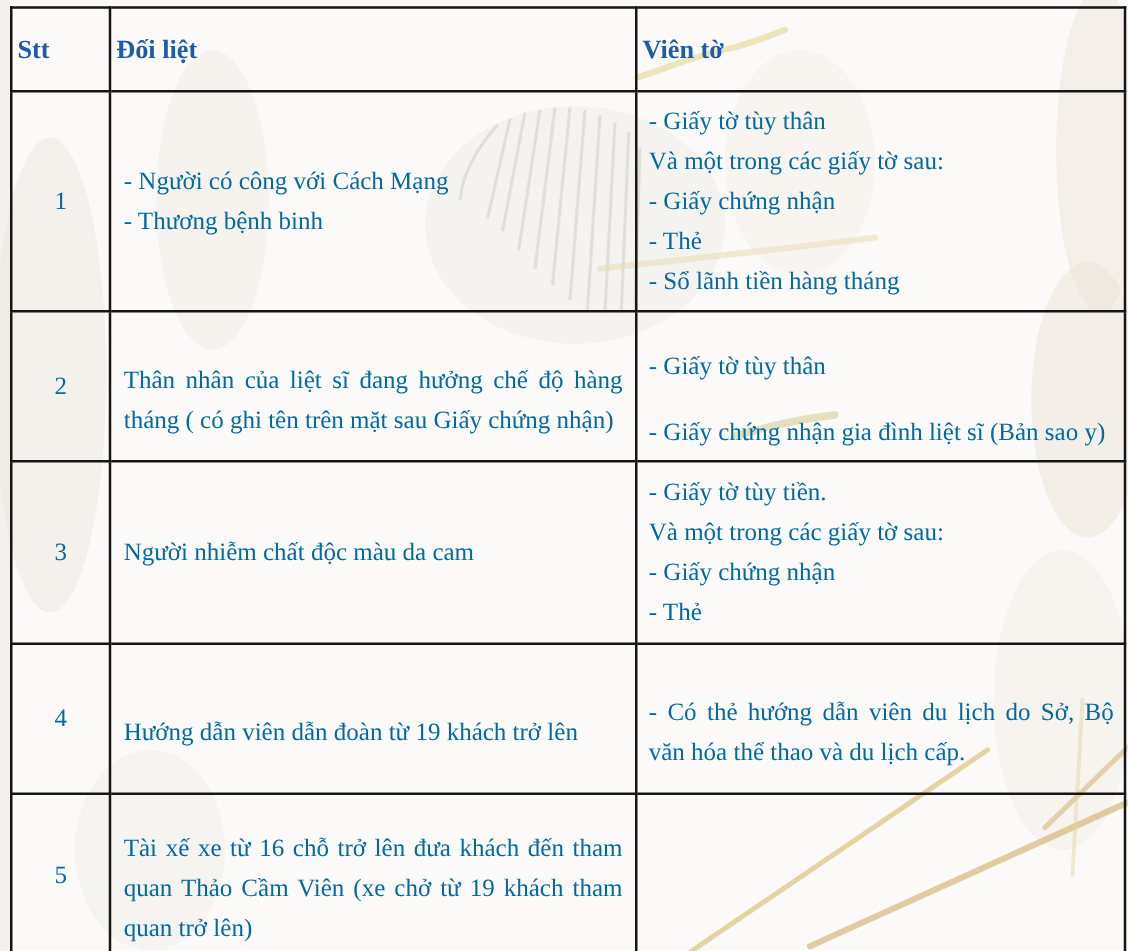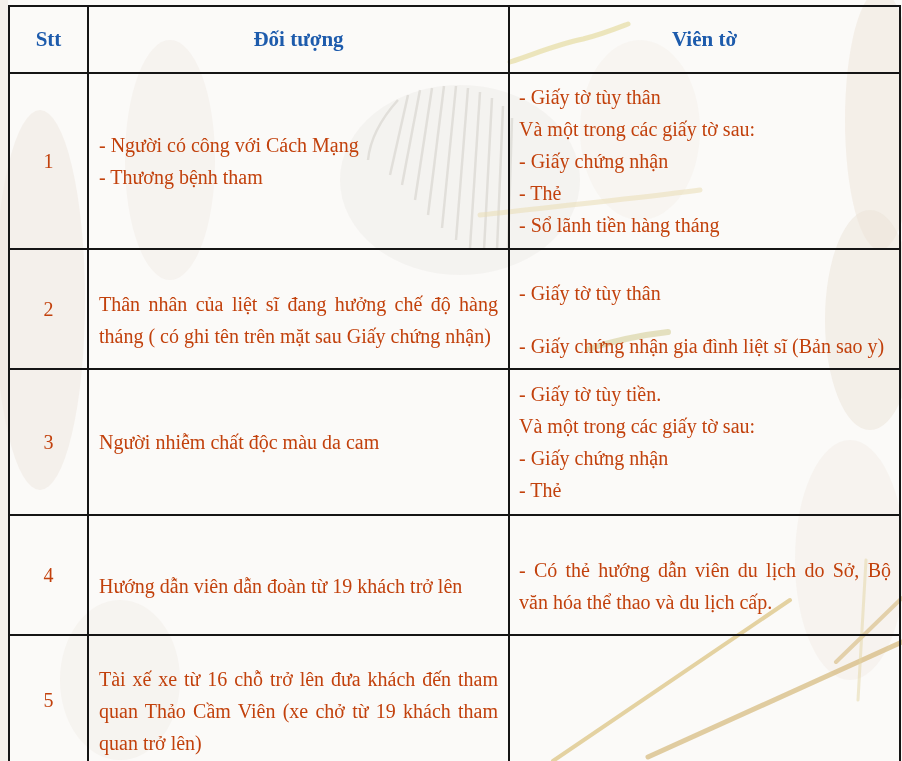--- a/index.html
+++ b/index.html
@@ -45,25 +45,25 @@
   .doc-table tbody tr:nth-child(1) { height: 176px; }
   .doc-table tbody tr:nth-child(2) { height: 117px; }
   .doc-table tbody tr:nth-child(3) { height: 146px; }
   .doc-table tbody tr:nth-child(4) { height: 120px; }
   .doc-table tbody tr:nth-child(5) { height: 120px; }
 
   .doc-table th {
     color: #1d5bac;
     font-size: 21px;
     font-weight: bold;
-    text-align: center;
+    text-align: left;
     padding: 0 4px;
   }
   .doc-table td {
-    color: #c2410c;
+    color: #0369a1;
     font-size: 20px;
   }
   td.cell-stt { text-align: center; }
   td.cell-doituong { padding: 6px 10px; }
   td.cell-giayto  { padding: 6px 8px 6px 9px; }
   td .line { line-height: 32px; }
   td.justify .line { text-align: justify; margin-top: 21px; }
 </style>
 </head>
 <body>
@@ -107,30 +107,30 @@
 
 <table class="doc-table">
   <colgroup>
     <col class="c-stt">
     <col class="c-doituong">
     <col class="c-giayto">
   </colgroup>
   <thead>
     <tr>
       <th>Stt</th>
-      <th>Đối tượng</th>
+      <th>Đối liệt</th>
       <th>Viên tờ</th>
     </tr>
   </thead>
   <tbody id="table-body">
       <tr>
         <td class="cell-stt">1</td>
         <td class="cell-doituong">
           <div class="line">- Người có công với Cách Mạng</div>
-          <div class="line">- Thương bệnh tham</div>
+          <div class="line">- Thương bệnh binh</div>
         </td>
         <td class="cell-giayto">
           <div class="line">- Giấy tờ tùy thân</div>
           <div class="line">Và một trong các giấy tờ sau:</div>
           <div class="line">- Giấy chứng nhận</div>
           <div class="line">- Thẻ</div>
           <div class="line">- Sổ lãnh tiền hàng tháng</div>
         </td>
       </tr>
       <tr>

